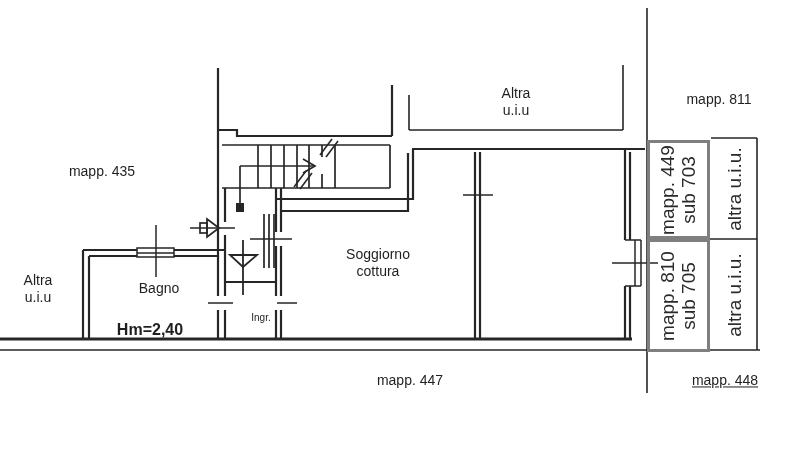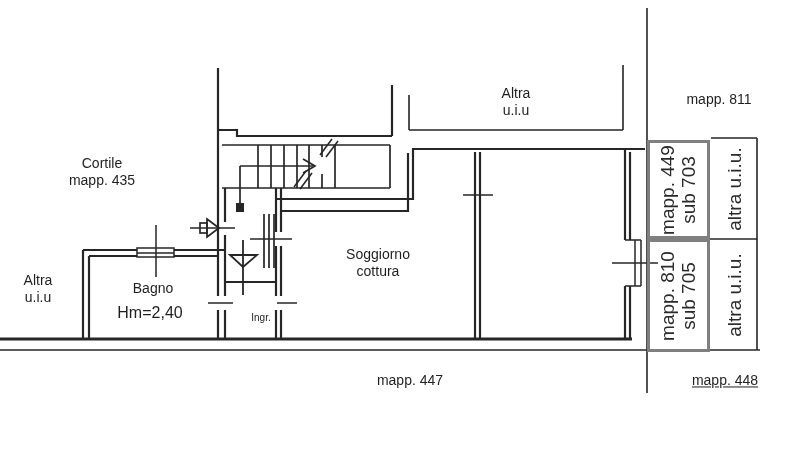--- a/index.html
+++ b/index.html
@@ -144,42 +144,41 @@
       <path d="M635,240 V286"></path>
       <path d="M641,240 V286"></path>
       <path d="M625,240 H641 M625,286 H641"></path>
     </g>
   </svg>
 
   <div class="annex-box" style="left:647px;top:140px;width:63px;height:99px;"></div>
   <div class="annex-box" style="left:647px;top:239px;width:63px;height:113px;"></div>
 
   <div class="lbl" style="left:102px;top:172px;">
-    <div>Cortile</div>
     <div>mapp. 435</div>
   </div>
 
   <div class="lbl" style="left:516px;top:102px;">
     <div>Altra</div>
     <div>u.i.u</div>
   </div>
 
   <div class="lbl" style="left:38px;top:289px;">
     <div>Altra</div>
     <div>u.i.u</div>
   </div>
 
   <div class="lbl" style="left:719px;top:100px;">mapp. 811</div>
 
   <div class="lbl" style="left:410px;top:381px;">mapp. 447</div>
 
   <div class="lbl" style="left:725px;top:381px;text-decoration:underline;">mapp. 448</div>
 
-  <div class="lbl" style="left:153px;top:289px;">Bagno</div>
-  <div class="lbl small" style="left:150px;top:313px;">Hm=2,40</div>
+  <div class="lbl" style="left:159px;top:289px;">Bagno</div>
+  <div class="lbl small" style="left:150px;top:330px;font-weight:bold;">Hm=2,40</div>
 
   <div class="lbl tiny" style="left:248px;top:318px;">Ingr.</div>
 
   <div class="lbl" style="left:378px;top:263px;">
     <div>Soggiorno</div>
     <div>cottura</div>
   </div>
 
 
   <div class="rot" style="left:678px;top:190px;">

